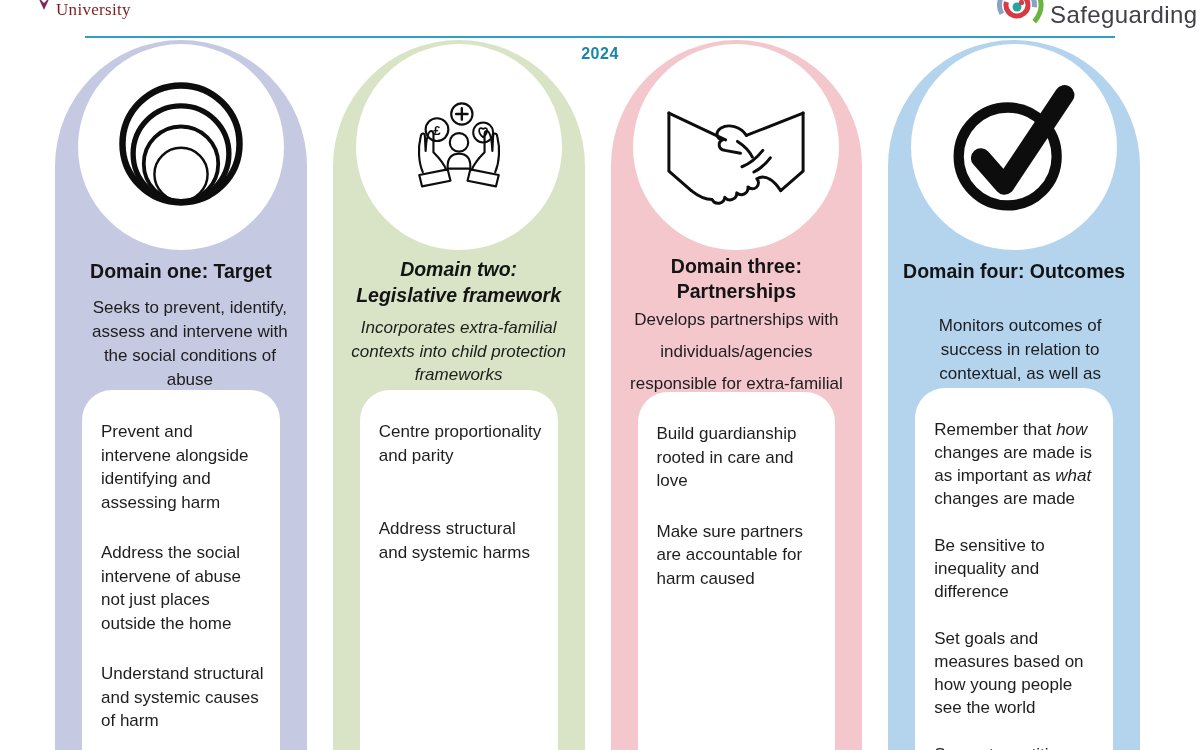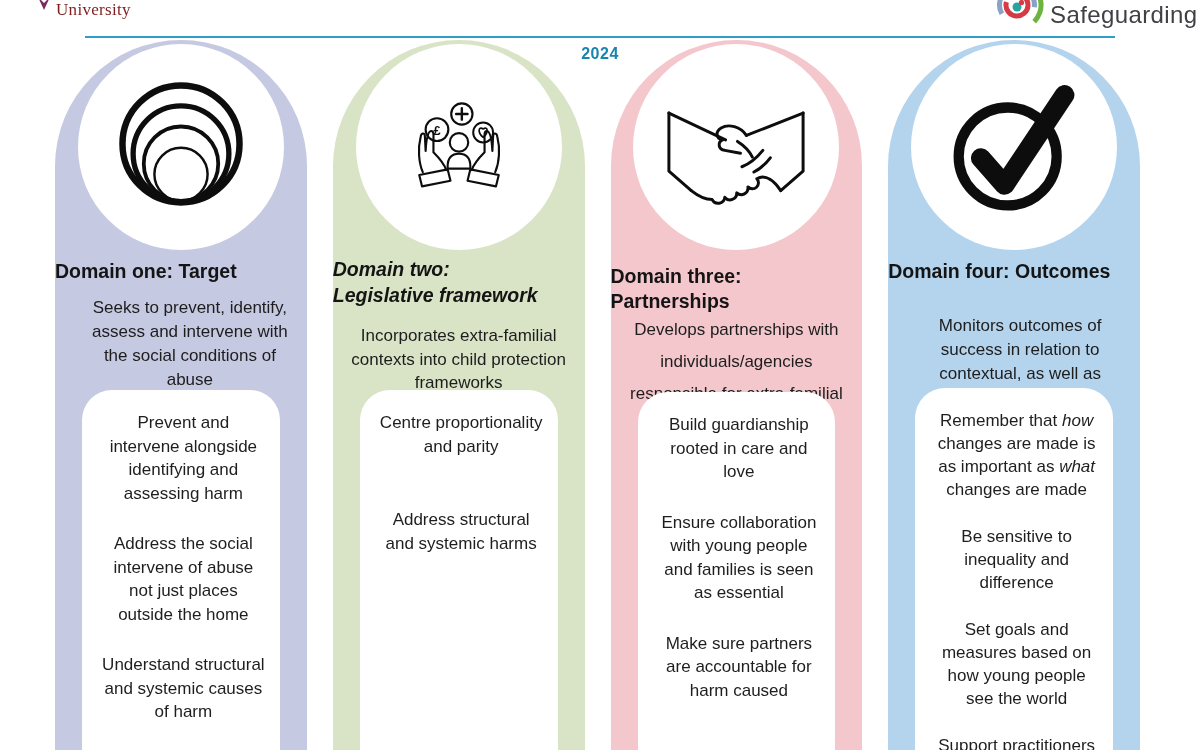--- a/index.html
+++ b/index.html
@@ -24,38 +24,38 @@
   .hdr-rule{position:absolute;left:85px;top:36px;width:1030px;height:2px;background:#2f9fc7;}
 
   
   .cols{position:absolute;left:55px;top:40px;width:1085px;height:760px;display:flex;gap:26px;}
   .col{flex:1;border-radius:127px 127px 0 0;position:relative;}
   .circle{
     width:206px;height:206px;border-radius:50%;background:#ffffff;
     margin:4px auto 0;display:flex;align-items:center;justify-content:center;
   }
   .title{
-    margin-top:8px;text-align:left;font-size:19.5px;font-weight:700;color:#141414;
+    margin-top:8px;text-align:center;font-size:19.5px;font-weight:700;color:#141414;
     line-height:26px;white-space:pre-line;
   }
   .subtitle{
     text-align:center;font-size:17px;color:#1d1d1d;line-height:24px;padding:0 8px;
   }
   .card{
     position:absolute;left:27px;right:27px;top:350px;height:490px;
     background:#ffffff;border-radius:30px;box-sizing:border-box;
     padding:16px 14px 0 19px;
   }
-  .card p{margin:5px 0 27px;font-size:17px;line-height:23.5px;color:#1e1e1e;text-align:center;}
+  .card p{margin:14px 0 27px;font-size:17px;line-height:23.5px;color:#1e1e1e;}
   
   .c1 .subtitle{margin-top:12px;margin-left:18px;}
-  .c2 .subtitle{margin-top:16px;line-height:23.5px;}
+  .c2 .subtitle{margin-top:8px;line-height:23.5px;font-style:italic;}
   .c2 .title{margin-top:6px;font-style:italic;}
   .c2 .card p{margin-bottom:50px;}
-  .c3 .title{margin-top:14px;line-height:25px;}
+  .c3 .title{margin-top:4px;line-height:25px;}
   .c3 .subtitle{margin-top:0;line-height:32px;}
   .c3 .card{top:352px;}
   .c4 .subtitle{margin-top:30px;padding-left:20px;}
   .c4 .card{top:348px;}
   .c4 .card p{margin-bottom:24px;line-height:23px;}
   svg{display:block;}
 </style>
 </head>
 <body>
 
@@ -144,21 +144,20 @@
           <path d="M146 92 C138 102 128 110 118 114"></path>
           <path d="M156 102 C150 110 142 117 134 121"></path>
         </g>
       </svg>
     </div>
     <div class="title">Domain three:
 Partnerships</div>
     <div class="subtitle">Develops partnerships with individuals/agencies responsible for extra-familial contexts</div>
     <div class="card">
       <p>Build guardianship rooted in care and love</p>
-      <p>Ensure collaboration with young people and families is seen as essential</p>
       <p>Make sure partners are accountable for harm caused</p>
     </div>
   </div>
 
   <div class="col c4" style="background-color: rgb(180, 211, 237);">
     <div class="circle">
       <svg width="158" height="158" viewBox="0 0 200 200">
         <circle cx="92" cy="112" r="62" fill="none" stroke="#0d0d0d" stroke-width="13"></circle>
         <path d="M58 114 L88 148 L164 34" fill="none" stroke="#0d0d0d" stroke-width="25" stroke-linecap="round" stroke-linejoin="round"></path>
       </svg>

